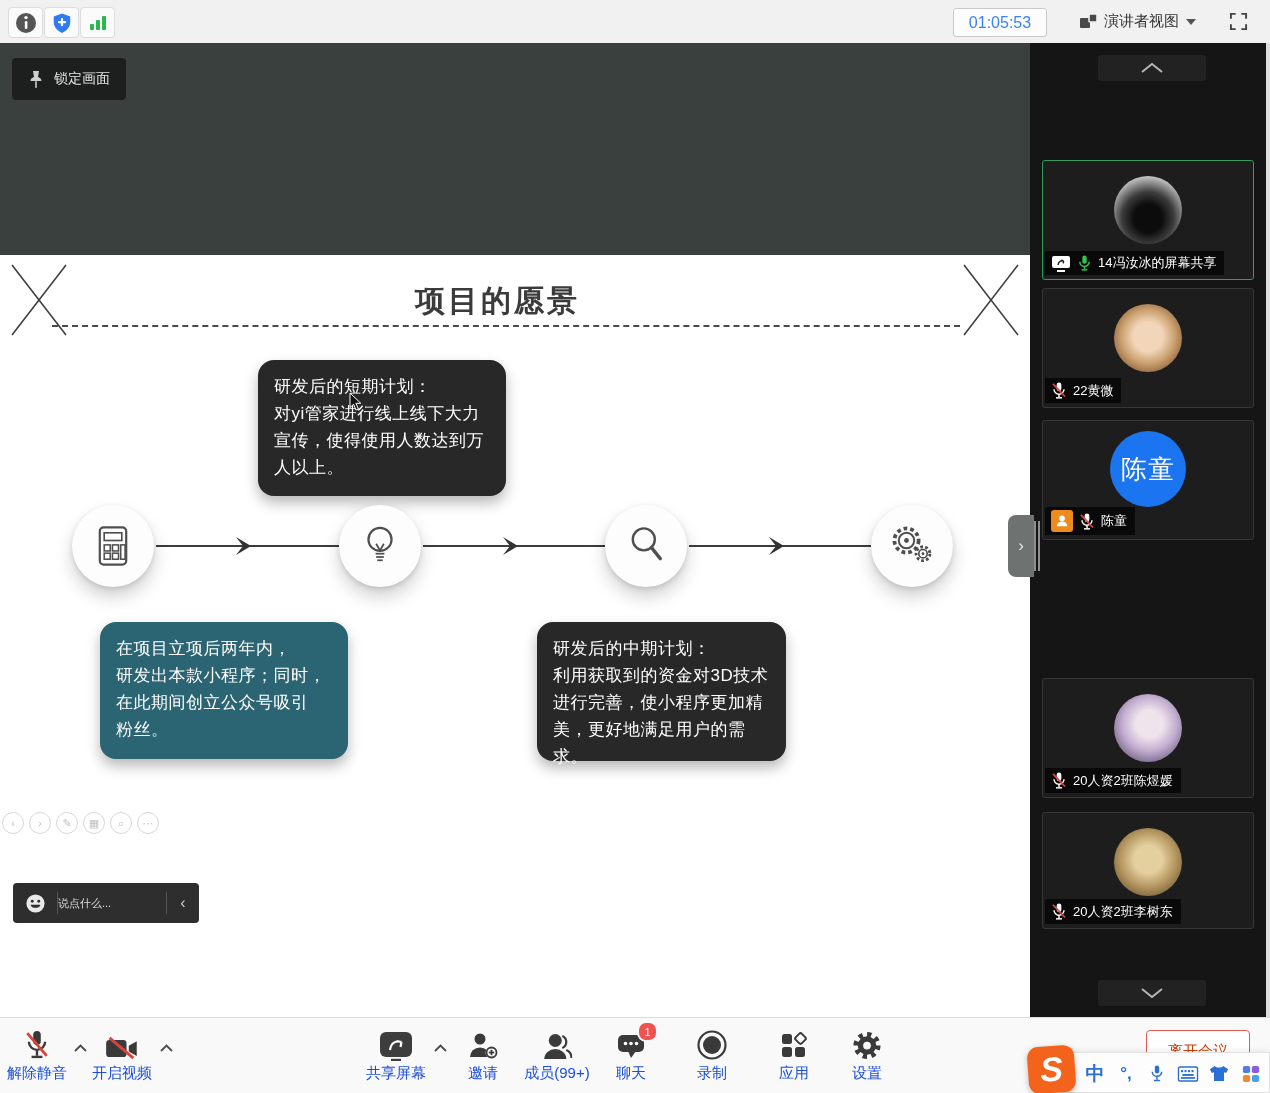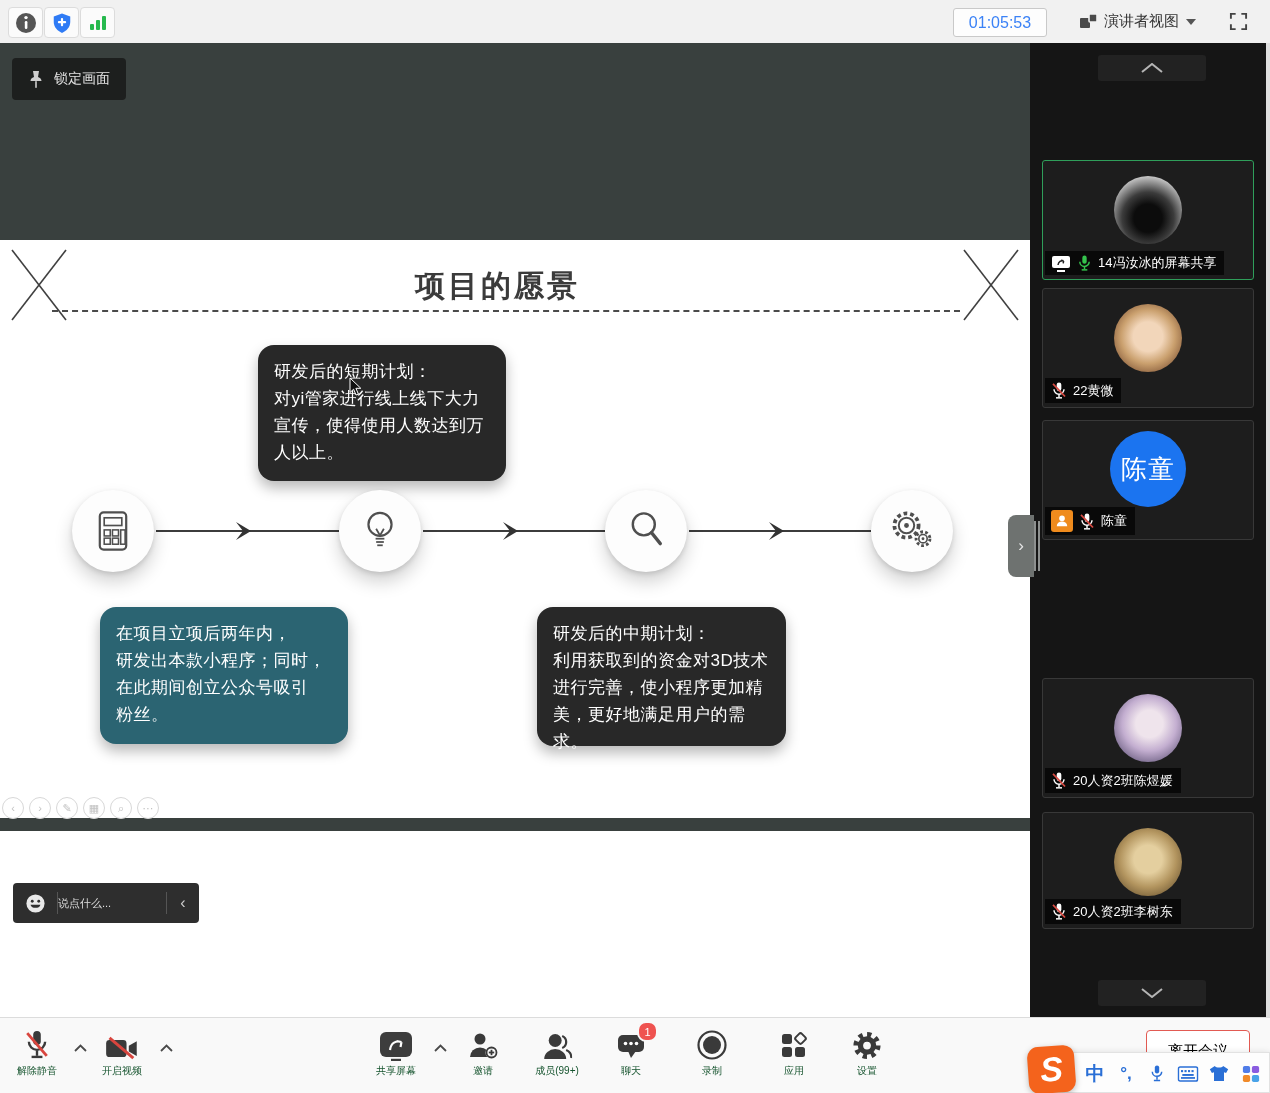--- a/index.html
+++ b/index.html
@@ -14,21 +14,21 @@
   .timerbox{position:absolute;top:8px;left:953px;width:92px;height:27px;border:1px solid #c9c9c9;border-radius:3px;
             background:#fdfdfd;display:flex;align-items:center;justify-content:center;font-size:16px;color:#3b82f6;}
   .viewbtn{position:absolute;top:8px;left:1072px;height:27px;padding:0 8px;display:flex;gap:7px;align-items:center;
            font-size:15px;color:#333;cursor:pointer;}
   .fsbtn{position:absolute;top:8px;left:1224px;width:28px;height:27px;display:flex;align-items:center;justify-content:center;cursor:pointer;}
 
   
   .share{position:absolute;left:0;top:43px;width:1030px;height:788px;background:#39403e;}
   .lockbtn{position:absolute;left:12px;top:15px;height:42px;padding:0 16px;background:rgba(22,22,22,.78);
            border-radius:4px;display:flex;gap:10px;align-items:center;color:#e3e3e3;font-size:14px;cursor:pointer;}
-  .slide{position:absolute;left:0;top:197px;width:1030px;height:578px;background:#fff;}
+  .slide{position:absolute;left:0;top:212px;width:1030px;height:578px;background:#fff;}
   .slide-title{position:absolute;left:0;top:26px;width:995px;text-align:center;font-size:30px;font-weight:bold;
                color:#3b3b3b;letter-spacing:3px;}
   .dashline{position:absolute;left:52px;top:70px;width:908px;border-top:2px dashed #4a4a4a;}
   .bubble{position:absolute;border-radius:16px;color:#fff;font-size:17px;line-height:27px;letter-spacing:.5px;
           padding:13px 16px;white-space:pre-line;box-shadow:0 7px 14px rgba(0,0,0,.28);}
   .bub-dark{background:#282828;}
   .bub-teal{background:#2b6472;}
   .tcircle{position:absolute;width:82px;height:82px;border-radius:50%;background:#fdfdfd;
            box-shadow:0 10px 18px rgba(0,0,0,.18),0 2px 5px rgba(0,0,0,.12);
            display:flex;align-items:center;justify-content:center;}
@@ -60,26 +60,26 @@
   .av-lai{background:radial-gradient(circle at 50% 42%,#f4efe4 30%,#d4cdbd 58%,#9b958a 85%,#6e6a62 100%);}
   .av-chen{background:radial-gradient(circle at 52% 44%,#efe4ec 26%,#c3aed0 52%,#6c5f82 82%,#433c55 100%);}
   .av-li{background:radial-gradient(circle at 50% 46%,#e4cf9f 28%,#b3955f 56%,#715a35 84%,#3f311d 100%);}
   .hostbadge{width:22px;height:22px;background:#ef8b1d;border-radius:3px;display:flex;align-items:center;justify-content:center;flex:0 0 auto;}
 
   
   .bottombar{position:absolute;left:0;top:1017px;width:1270px;height:76px;background:#f9f9f9;border-top:1px solid #dcdcdc;box-sizing:border-box;}
   .titem{position:absolute;top:9px;transform:translateX(-50%);display:flex;flex-direction:column;align-items:center;
          gap:3px;cursor:pointer;}
   .ticon{height:34px;display:flex;align-items:flex-end;justify-content:center;position:relative;}
-  .tlbl{font-size:10px;color:#14532d;white-space:nowrap;}
+  .tlbl{font-size:15px;color:#1d4ed8;white-space:nowrap;}
   .chev{position:absolute;top:26px;cursor:pointer;}
   .badge{position:absolute;top:-6px;right:-12px;min-width:17px;height:17px;border-radius:9px;background:#ef5350;
          border:2px solid #f9f9f9;color:#fff;font-size:11px;display:flex;align-items:center;justify-content:center;}
   .leavebtn{position:absolute;left:1146px;top:1030px;width:104px;height:42px;background:#fff;border:1.5px solid #e25a52;
-            border-radius:4px;color:#000000;font-size:15px;display:flex;align-items:center;justify-content:center;
+            border-radius:4px;color:#c2410c;font-size:15px;display:flex;align-items:center;justify-content:center;
             cursor:pointer;z-index:1;box-sizing:border-box;}
   .imebar{position:absolute;left:1062px;top:1052px;width:208px;height:41px;background:#fdfdfd;border:1px solid #e2e2e2;
           box-shadow:0 2px 8px rgba(0,0,0,.18);z-index:2;box-sizing:border-box;}
   .imeicon{position:absolute;top:0;height:41px;display:flex;align-items:center;justify-content:center;transform:translateX(-50%);cursor:pointer;}
   .imelogo{position:absolute;left:1028px;top:1046px;width:47px;height:47px;background:#f4631c;border-radius:11px;
            z-index:3;display:flex;align-items:center;justify-content:center;color:#fff;font-size:34px;font-weight:bold;
            font-style:italic;transform:rotate(-4deg);box-shadow:0 2px 6px rgba(0,0,0,.25);cursor:pointer;}
   .cursor{position:absolute;z-index:4;}
 </style>
 </head>

